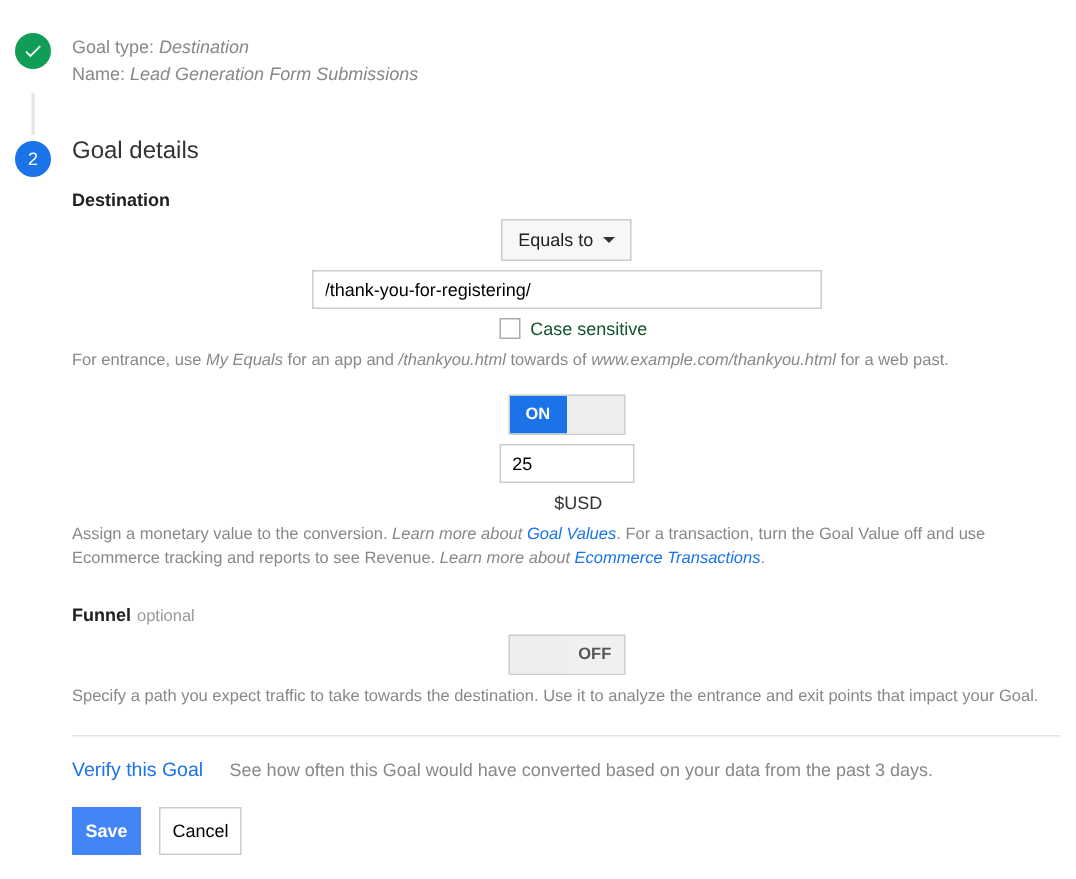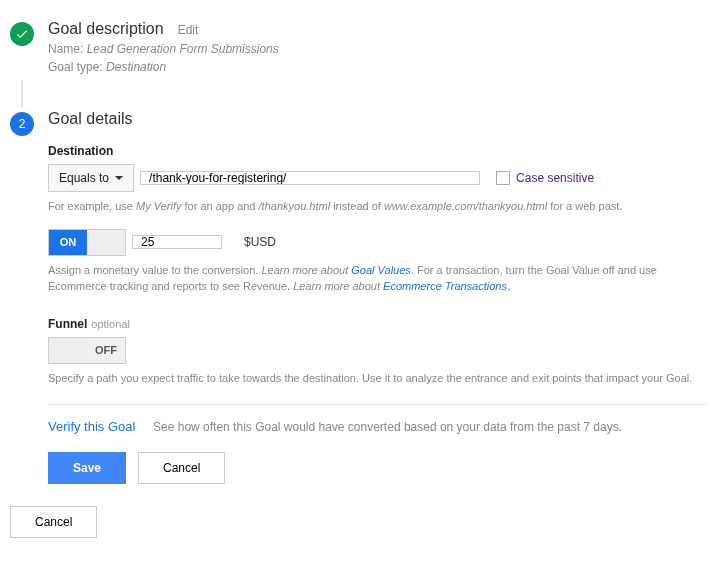--- a/index.html
+++ b/index.html
@@ -41,48 +41,48 @@
       width: 2px;
       height: 28px;
       background: #e4e4e4;
       margin-left: 11px;
       margin-top: 2px;
       margin-bottom: 2px;
     }
     .section-body { margin-left: 38px; }
     .field-label { font-weight: 700; font-size: 12px; margin-top: 8px; margin-bottom: 6px; }
     .optional { color: #999; font-weight: 400; font-size: 11px; margin-left: 4px; }
-    .row { display: flex; align-items: center; gap: 6px; }
+    .row { display: flex; align-items: center; gap: 6px; flex-direction: column; }
     .dropdown {
       border: 1px solid #ccc;
       background: #f7f7f7;
       padding: 6px 10px;
       font-size: 12px;
       cursor: pointer;
       display: flex;
       align-items: center;
       gap: 6px;
     }
     .dropdown .caret {
       width: 0; height: 0;
       border-left: 4px solid transparent;
       border-right: 4px solid transparent;
       border-top: 4px solid #333;
     }
     .text-input {
       border: 1px solid #ccc;
       padding: 6px 8px;
       font-size: 12px;
-      height: 14px;
+      height: 26px;
     }
     .dest-input { width: 340px; }
     .val-input { width: 90px; }
     .checkbox-row { display: flex; align-items: center; gap: 6px; margin-left: 10px; }
     .chk { width: 14px; height: 14px; border: 1px solid #aaa; cursor: pointer; }
-    .chk-label { font-size: 12px; color: #4c1d95; }
+    .chk-label { font-size: 12px; color: #14532d; }
     .help-text { font-size: 11px; color: #888; margin-top: 6px; line-height: 1.5; }
     .help-text .ital { font-style: italic; }
     .link { color: #1a73e8; cursor: pointer; }
     .toggle {
       display: flex;
       width: 78px;
       height: 27px;
       border: 1px solid #ccc;
       cursor: pointer;
       overflow: hidden;
@@ -100,21 +100,21 @@
     .toggle.off-state .on { background: #eee; color: #eee; }
     .toggle.off-state .off { background: #f0f0f0; color: #555; }
     .currency { font-size: 12px; color: #333; margin-left: 16px; }
     .hr { border: none; border-top: 1px solid #e4e4e4; margin: 18px 0 14px 0; }
     .verify-row { margin-bottom: 18px; }
     .verify-link { color: #1a73e8; font-size: 13px; cursor: pointer; margin-right: 14px; }
     .verify-text { color: #888; font-size: 12px; }
     .btn-row { display: flex; gap: 12px; }
     .btn {
       border: 1px solid #ccc;
-      padding: 8px 24px;
+      padding: 8px 8px;
       font-size: 12px;
       cursor: pointer;
       background: #fff;
     }
     .btn.primary { background: #4285f4; color: #fff; border-color: #4285f4; font-weight: 700; }
     .footer-cancel {
       margin-top: 22px;
       margin-left: 0;
     }
     .spacer { height: 14px; }
@@ -122,31 +122,27 @@
 </head>
 <body>
 
 <div class="step-row">
   <div class="step-icon done">
     <svg viewBox="0 0 24 24">
         <path fill="#fff" d="M9 16.2 4.8 12l-1.4 1.4L9 19 21 7l-1.4-1.4z"></path>
       </svg>
   </div>
   <div class="step-content">
-    <div class="step-title-row">
-      <span class="step-title">Goal description</span>
-      <span class="edit-link">Edit</span>
+    <div class="step-meta">
+      <span class="label">Goal type:</span>
+      <span>Destination</span>
     </div>
     <div class="step-meta">
       <span class="label">Name:</span>
       <span>Lead Generation Form Submissions</span>
-    </div>
-    <div class="step-meta">
-      <span class="label">Goal type:</span>
-      <span>Destination</span>
     </div>
   </div>
 </div>
 
 <div class="connector"></div>
 
 <div class="step-row">
   <div class="step-icon active">
     <span class="step-num">2</span>
   </div>
@@ -163,21 +159,21 @@
       <span>Equals to</span>
       <span class="caret"></span>
     </div>
     <input class="text-input dest-input" value="/thank-you-for-registering/" style="">
     <div class="checkbox-row">
       <div class="chk"></div>
       <span class="chk-label">Case sensitive</span>
     </div>
   </div>
   <div class="help-text">
-    <span>For example, use </span><span class="ital">My Verify</span><span> for an app and </span><span class="ital">/thankyou.html</span><span> instead of </span><span class="ital">www.example.com/thankyou.html</span><span> for a web past.</span>
+    <span>For entrance, use </span><span class="ital">My Equals</span><span> for an app and </span><span class="ital">/thankyou.html</span><span> towards of </span><span class="ital">www.example.com/thankyou.html</span><span> for a web past.</span>
   </div>
 
   <div class="spacer"></div>
 
   <div class="row">
     <div class="toggle on-state">
       <div class="on">ON</div>
       <div class="off">OFF</div>
     </div>
     <input class="text-input val-input" value="25" style="">
@@ -197,21 +193,21 @@
       <div class="on">ON</div>
       <div class="off">OFF</div>
     </div>
   </div>
   <div class="help-text">Specify a path you expect traffic to take towards the destination. Use it to analyze the entrance and exit points that impact your Goal.</div>
 
   <hr class="hr">
 
   <div class="verify-row">
     <span class="verify-link">Verify this Goal</span>
-    <span class="verify-text">See how often this Goal would have converted based on your data from the past 7 days.</span>
+    <span class="verify-text">See how often this Goal would have converted based on your data from the past 3 days.</span>
   </div>
 
   <div class="btn-row">
     <button class="btn primary">Save</button>
     <button class="btn">Cancel</button>
   </div>
 
 </div>
 
 <div class="footer-cancel">

